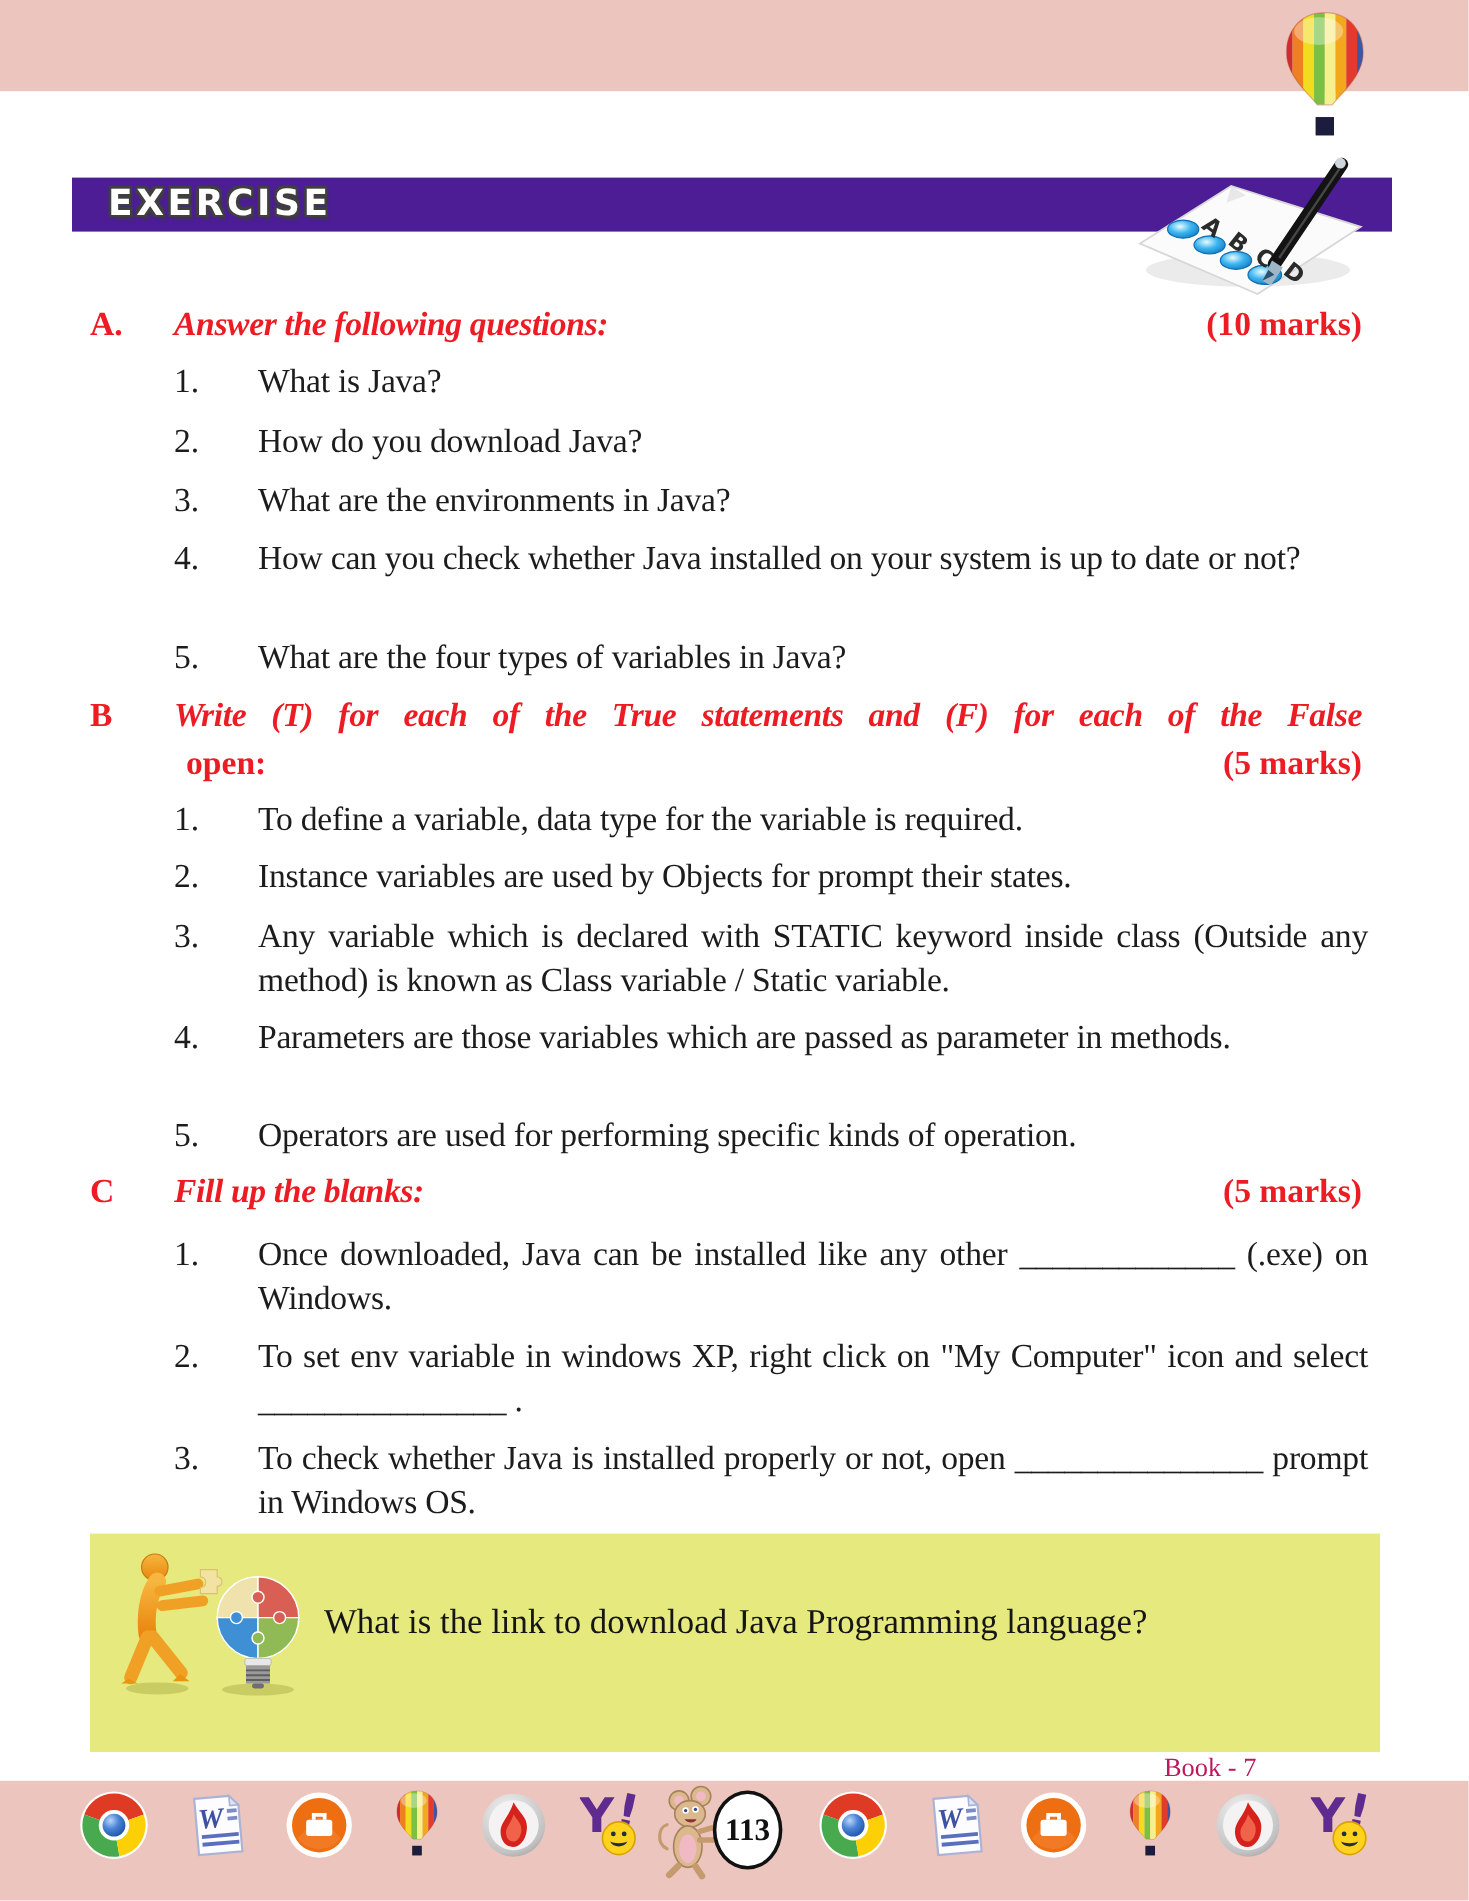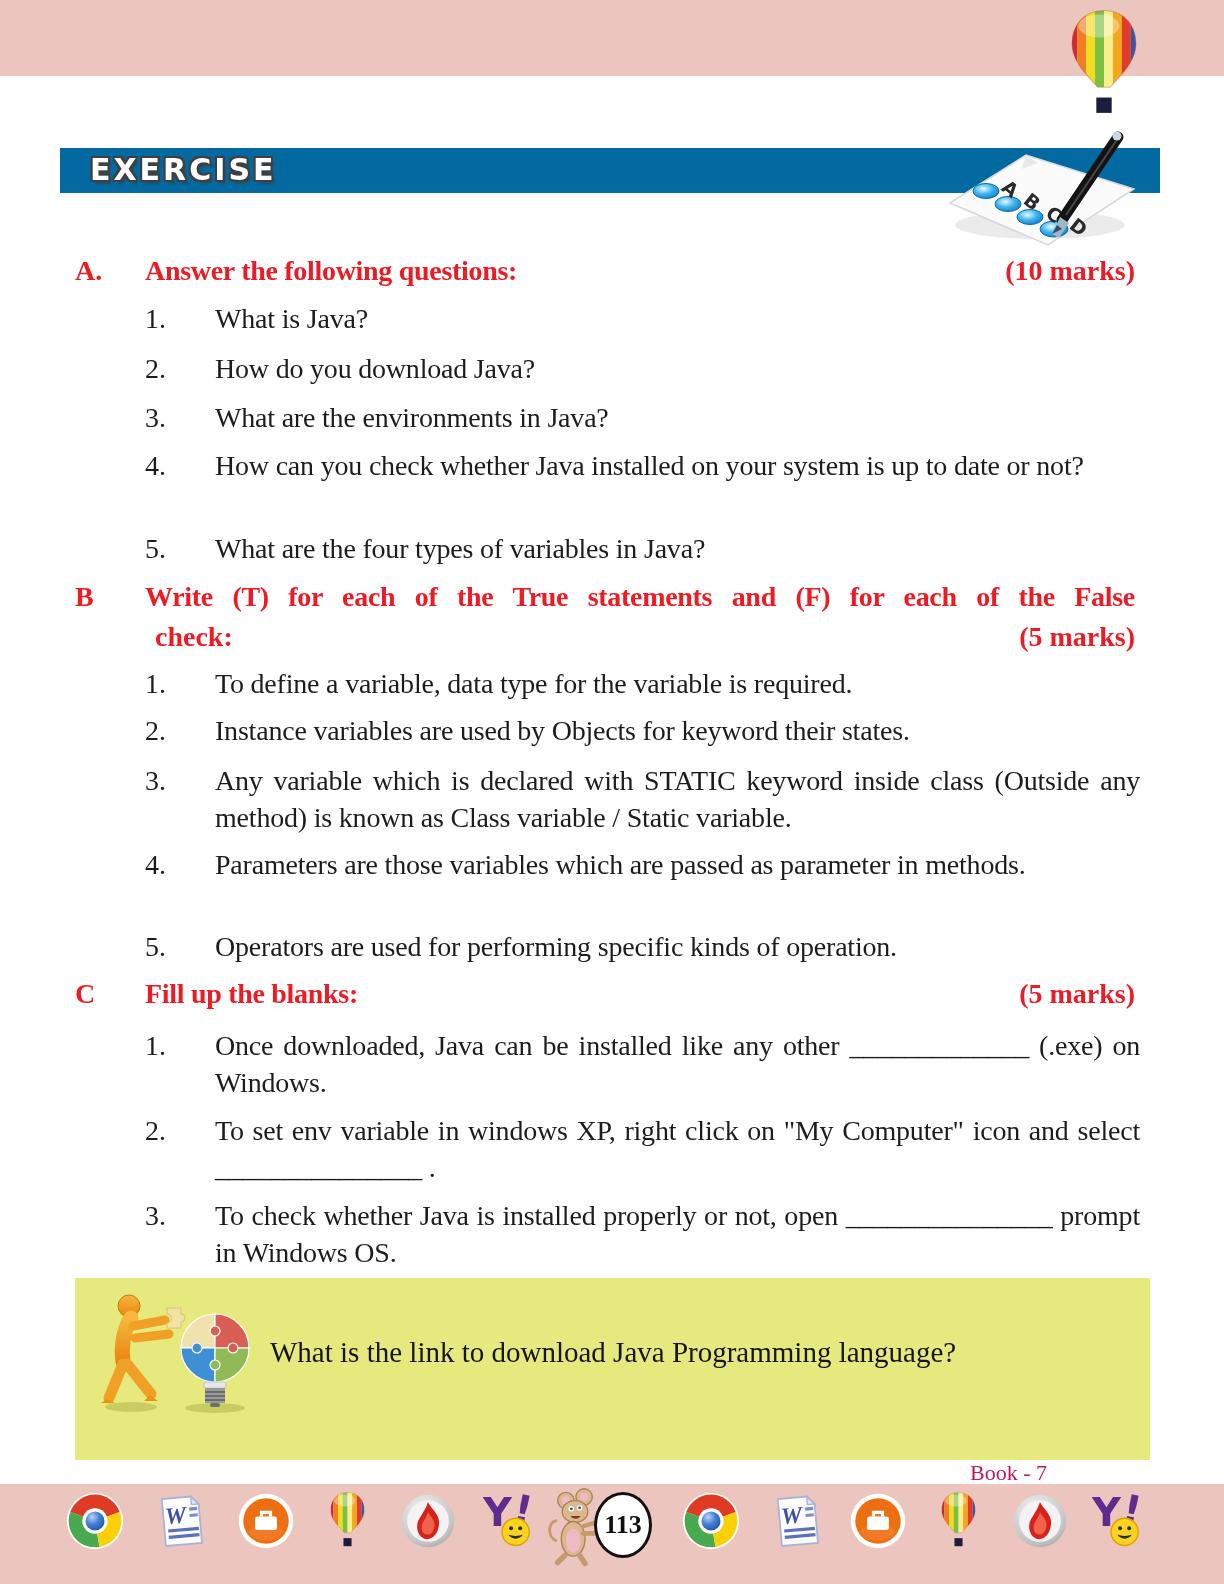--- a/index.html
+++ b/index.html
@@ -3,38 +3,38 @@
 <meta charset="utf-8">
 <style>
   html,body { margin:0; padding:0; background:#fff; }
   .page {
     position:relative; width:1224px; height:1584px; background:#ffffff;
     font-family:"Liberation Serif", serif; overflow:hidden;
   }
   .top-band { position:absolute; left:0; top:0; width:1224px; height:76px; background:#ecc6be; }
   .footer-band { position:absolute; left:0; top:1484px; width:1224px; height:100px; background:#ecc6be; }
 
-  .exercise-banner { position:absolute; left:60px; top:148px; width:1100px; height:45px; background:#0369a1; }
+  .exercise-banner { position:absolute; left:60px; top:148px; width:1100px; height:45px; background:#4c1d95; }
   .exercise-title {
     position:absolute; left:30px; top:4px;
     font-family:"DejaVu Sans", sans-serif; font-weight:800; font-size:30px; letter-spacing:3px;
     color:#ffffff;
     text-shadow:
       -2px -2px 0 #3f3f3f, 2px -2px 0 #3f3f3f, -2px 2px 0 #3f3f3f, 2px 2px 0 #3f3f3f,
       -2px 0 0 #3f3f3f, 2px 0 0 #3f3f3f, 0 -2px 0 #3f3f3f, 0 2px 0 #3f3f3f,
       3px 4px 2px rgba(60,60,60,.55);
   }
 
   .balloon-top { position:absolute; left:1058px; top:8px; width:92px; height:110px; }
   .notepad { position:absolute; left:938px; top:105px; width:210px; height:150px; }
 
   .hrow { position:absolute; left:75px; width:1060px; display:flex; align-items:baseline;
           color:#ed1b24; font-weight:bold; font-size:28px; line-height:37px; }
   .hletter { flex:0 0 70px; }
-  .htitle { flex:1 1 auto; letter-spacing:-0.3px; }
+  .htitle { flex:1 1 auto; letter-spacing:-0.3px;font-style:italic; }
   .hmarks { flex:0 0 auto;font-family:Liberation Serif, serif; }
   .justline { text-align:justify; text-align-last:justify; }
   .b-line2 { position:absolute; left:145px; width:990px; display:flex; justify-content:space-between;
              color:#ed1b24; font-weight:bold; font-size:28px; line-height:37px; }
   .b-line2 .ones { padding-left:10px; }
 
   .item { position:absolute; left:145px; width:995px; display:flex;
           color:#1c1c1c; font-size:28px; line-height:37px; }
   .item .num { flex:0 0 70px; }
   .item .txt { flex:1 1 auto; text-align:justify; letter-spacing:-0.2px; }
@@ -250,30 +250,30 @@
   <div class="item" style="top:530px">
     <span class="num">5.</span>
     <span class="txt">What are the four types of variables in Java?</span>
   </div>
 
   <div class="hrow" style="top:578px">
     <span class="hletter">B</span>
     <span class="htitle justline">Write (T) for each of the True statements and (F) for each of the False</span>
   </div>
   <div class="b-line2" style="top:618px">
-    <span class="ones">check:</span>
+    <span class="ones">open:</span>
     <span>(5 marks)</span>
   </div>
   <div class="item" style="top:665px">
     <span class="num">1.</span>
     <span class="txt">To define a variable, data type for the variable is required.</span>
   </div>
   <div class="item" style="top:712px">
     <span class="num">2.</span>
-    <span class="txt">Instance variables are used by Objects for keyword their states.</span>
+    <span class="txt">Instance variables are used by Objects for prompt their states.</span>
   </div>
   <div class="item" style="top:762px">
     <span class="num">3.</span>
     <span class="txt">Any variable which is declared with STATIC keyword inside class (Outside any method) is known as Class variable / Static variable.</span>
   </div>
   <div class="item" style="top:846px">
     <span class="num">4.</span>
     <span class="txt">Parameters are those variables which are passed as parameter in methods.</span>
   </div>
   <div class="item" style="top:928px">

